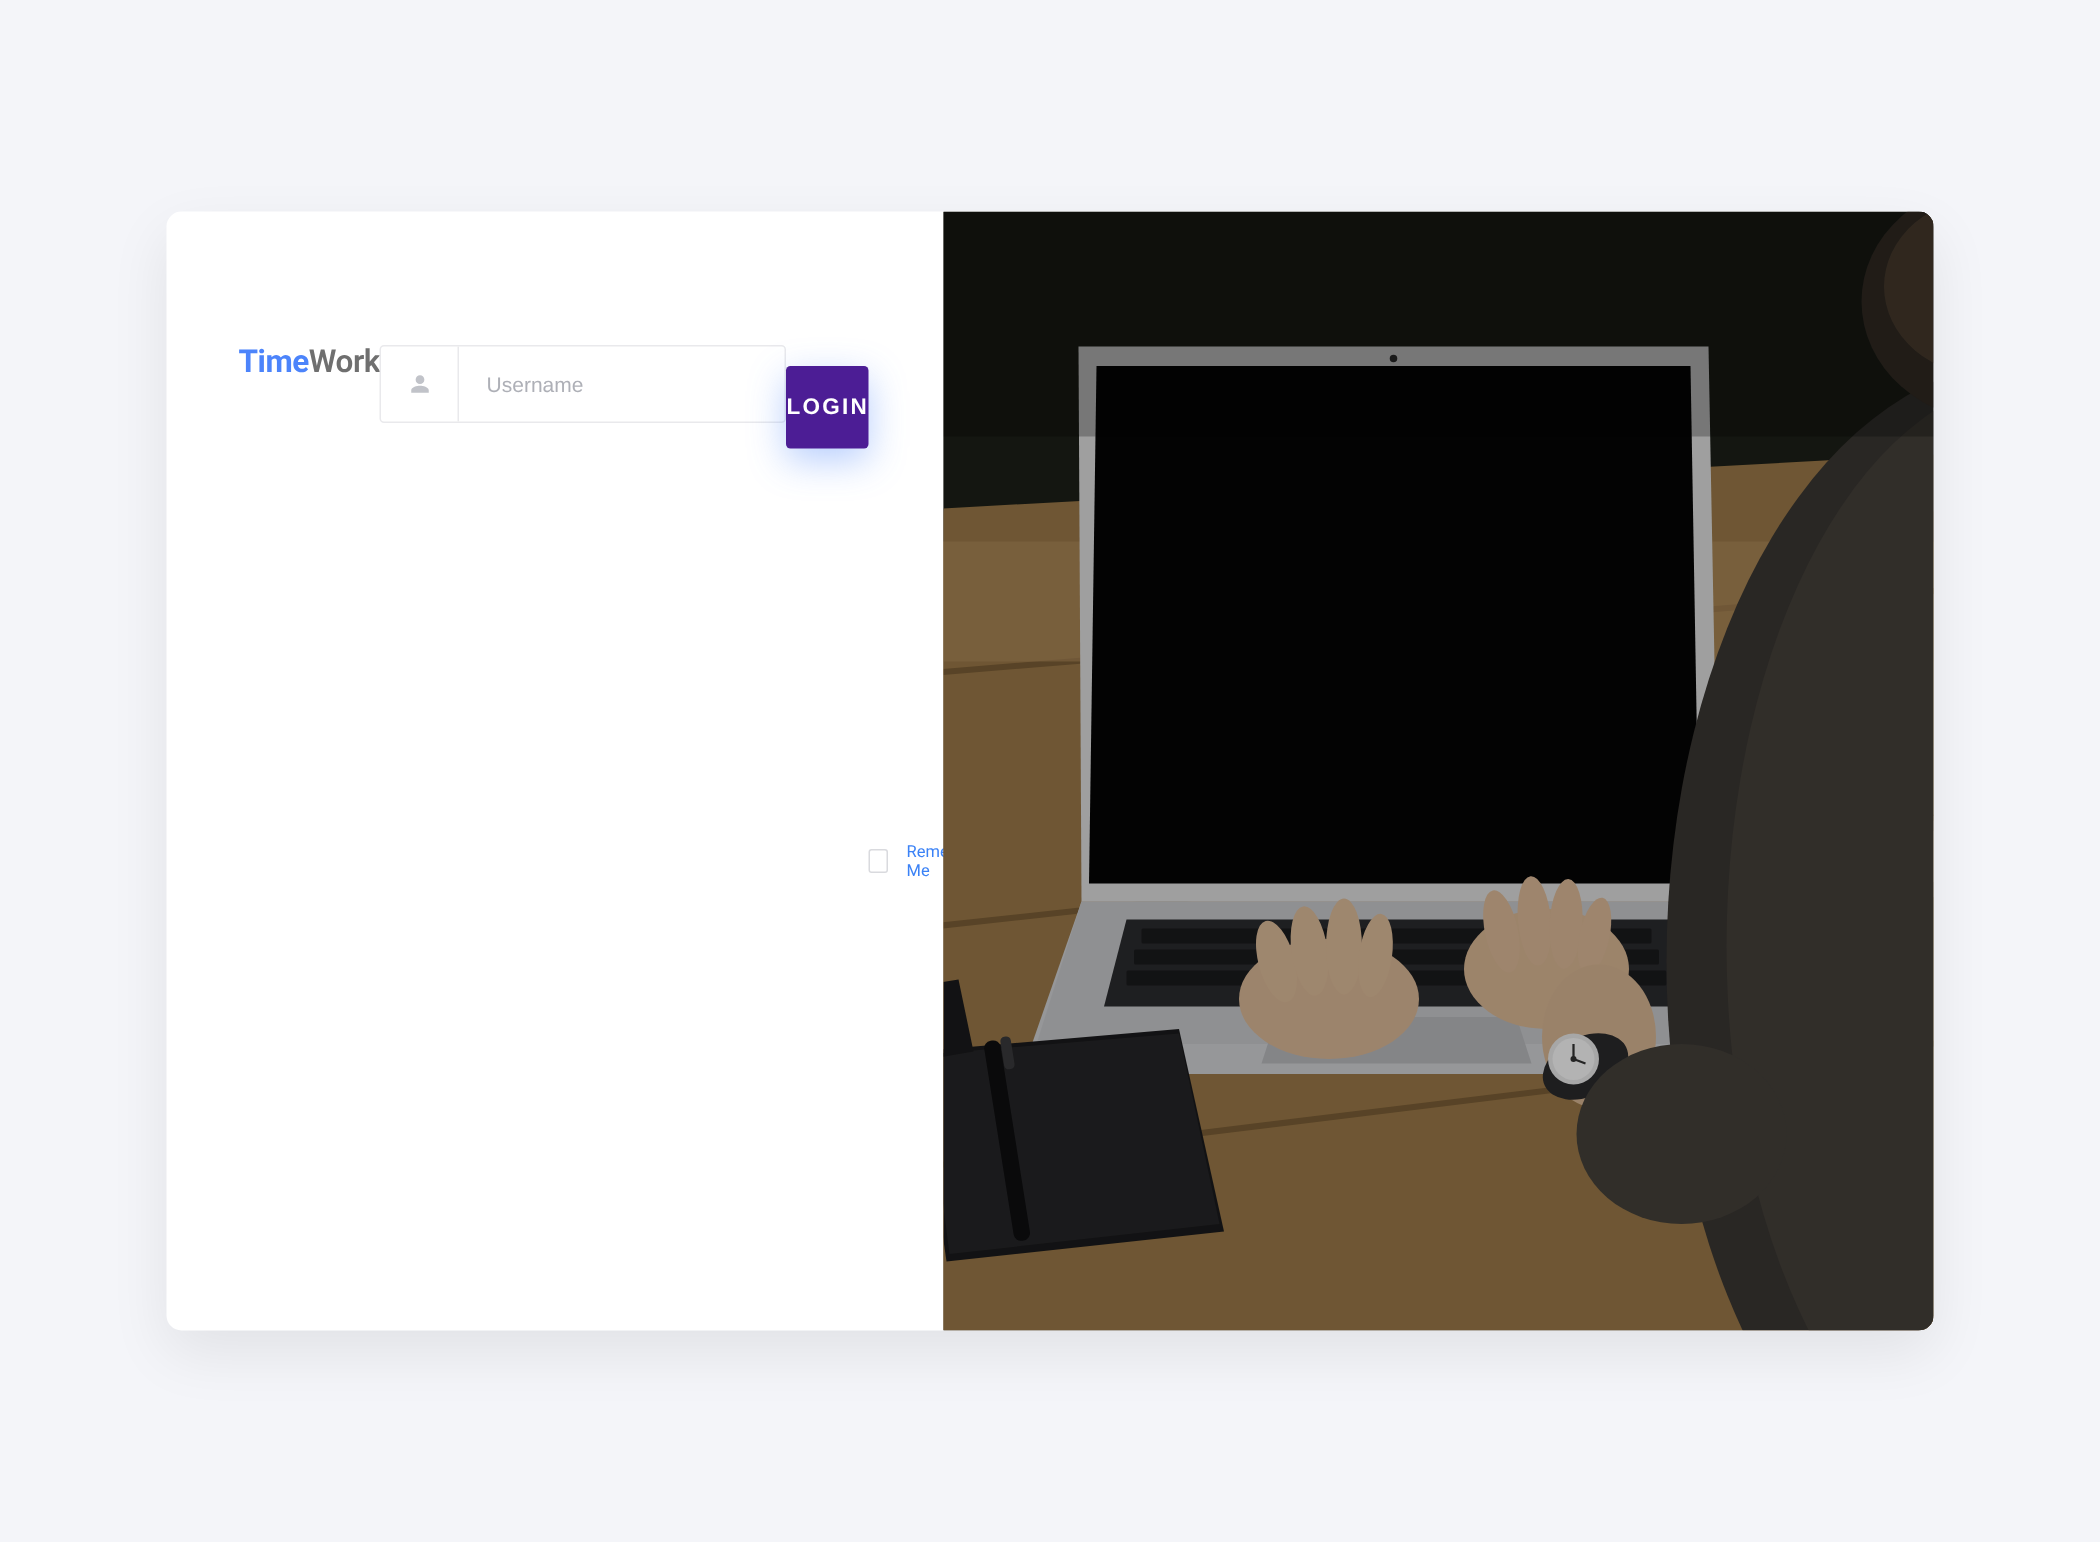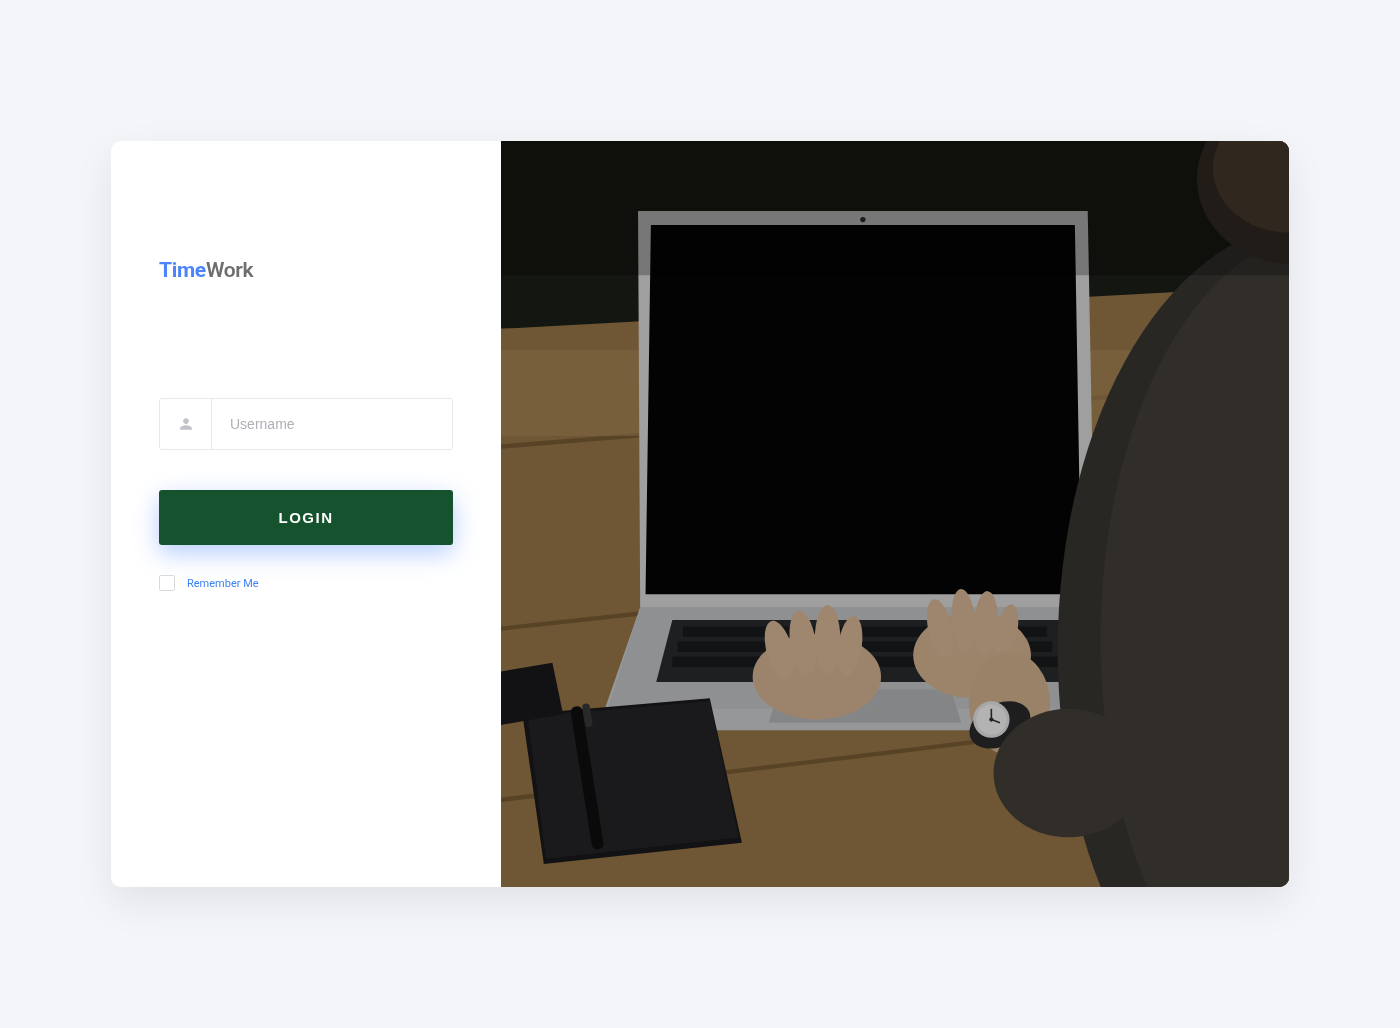--- a/index.html
+++ b/index.html
@@ -22,24 +22,24 @@
       width: 1178px;
       height: 746px;
       background: #ffffff;
       border-radius: 10px;
       box-shadow: 0 15px 40px rgba(0,0,0,0.08);
       overflow: hidden;
       display: flex;
     }
     
     .left-panel {
-      width: 390px;
-      padding: 117px 48px 0 48px;
-      display: flex;
-      flex-direction: column;
+      width: 518px;
+      padding: 89px 48px 0 48px;
+      display: flex;
+      flex-direction: row;
     }
     
     .logo {
       font-size: 21px;
       font-weight: 700;
       letter-spacing: -0.3px;
       margin-bottom: 116px;
     }
     
     .logo-first {
@@ -80,21 +80,21 @@
       color: #0f766e;
       background: transparent;
     }
     
     .input-field::placeholder {
       color: #aeb0b7;
     }
     
     .login-button {
       height: 55px;
-      background: #14532d;
+      background: #4c1d95;
       color: #ffffff;
       border: none;
       border-radius: 3px;
       font-size: 15px;
       font-weight: 700;
       letter-spacing: 1.5px;
       cursor: pointer;
       margin-top: 14px;
       box-shadow: 0 8px 25px rgba(76,132,251,0.4);
     }

